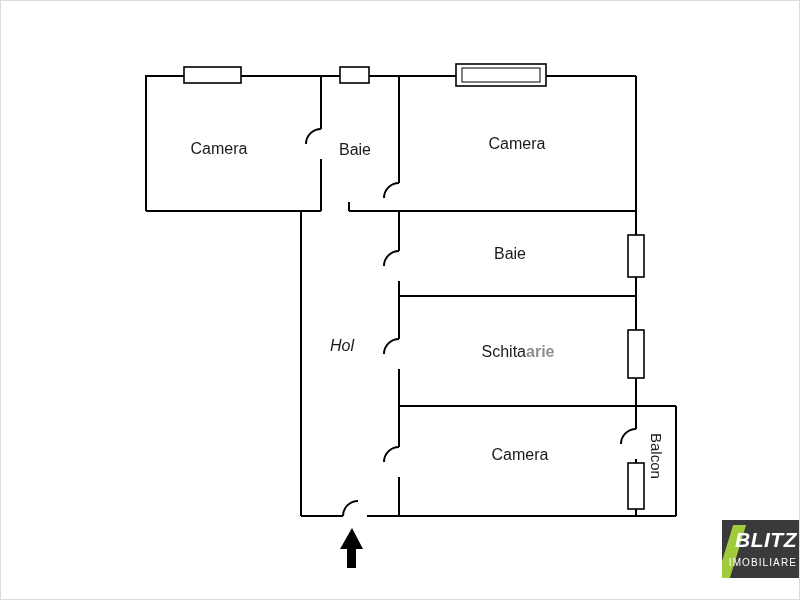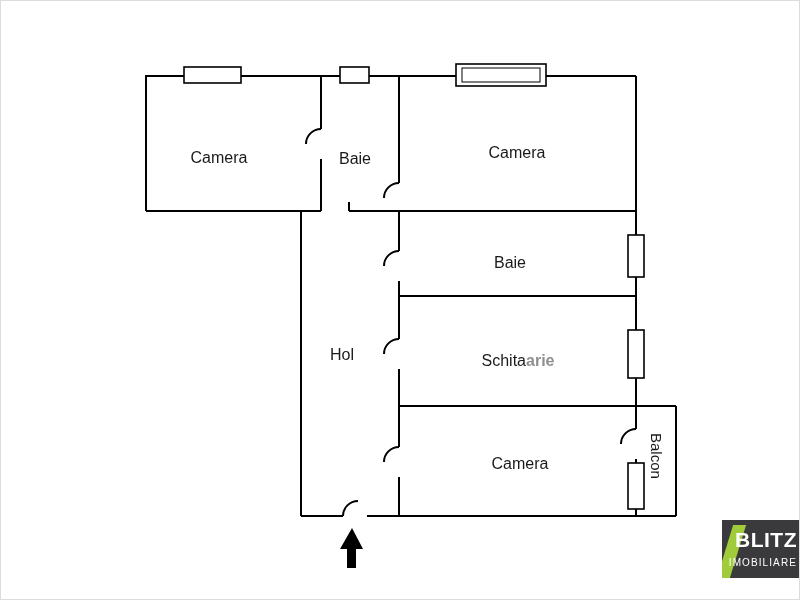--- a/index.html
+++ b/index.html
@@ -19,28 +19,27 @@
     font-size: 15px;
     color: #000000;
   }
   #plan-svg { position: absolute; left: 0; top: 0; }
   .room-label {
     position: absolute;
     font-size: 16px;
     color: #1a1a1a;
     text-align: center;
     white-space: nowrap;
-    margin-top: 9px;
   }
   #label-camera-tl { left: 158px; top: 139px; width: 120px; }
   #label-baie-top  { left: 318px; top: 140px; width: 72px; }
   #label-camera-tr { left: 456px; top: 134px; width: 120px; }
   #label-baie-right{ left: 450px; top: 244px; width: 118px; }
   #label-bucatarie { left: 450px; top: 342px; width: 134px; }
-  #label-hol       { left: 301px; top: 336px; width: 80px; }
+  #label-hol       { left: 301px; top: 336px; width: 80px; font-style: italic; }
   #label-camera-bt { left: 459px; top: 445px; width: 120px; }
   #label-balcon {
     position: absolute;
     left: 647px;
     top: 432px;
     font-size: 15px;
     color: #1a1a1a;
     writing-mode: vertical-rl;
     white-space: nowrap;
   }
@@ -63,20 +62,21 @@
     background: #a0cb3a;
     transform: skewX(-17deg);
   }
   #logo-title {
     position: absolute;
     right: 4px;
     top: 8px;
     color: #ffffff;
     font-size: 21px;
     font-weight: bold;
+    font-style: italic;
     letter-spacing: 0.5px;
     text-align: center;
   }
   #logo-sub {
     position: absolute;
     right: 4px;
     top: 37px;
     color: #ffffff;
     font-size: 10px;
     letter-spacing: 1.1px;

